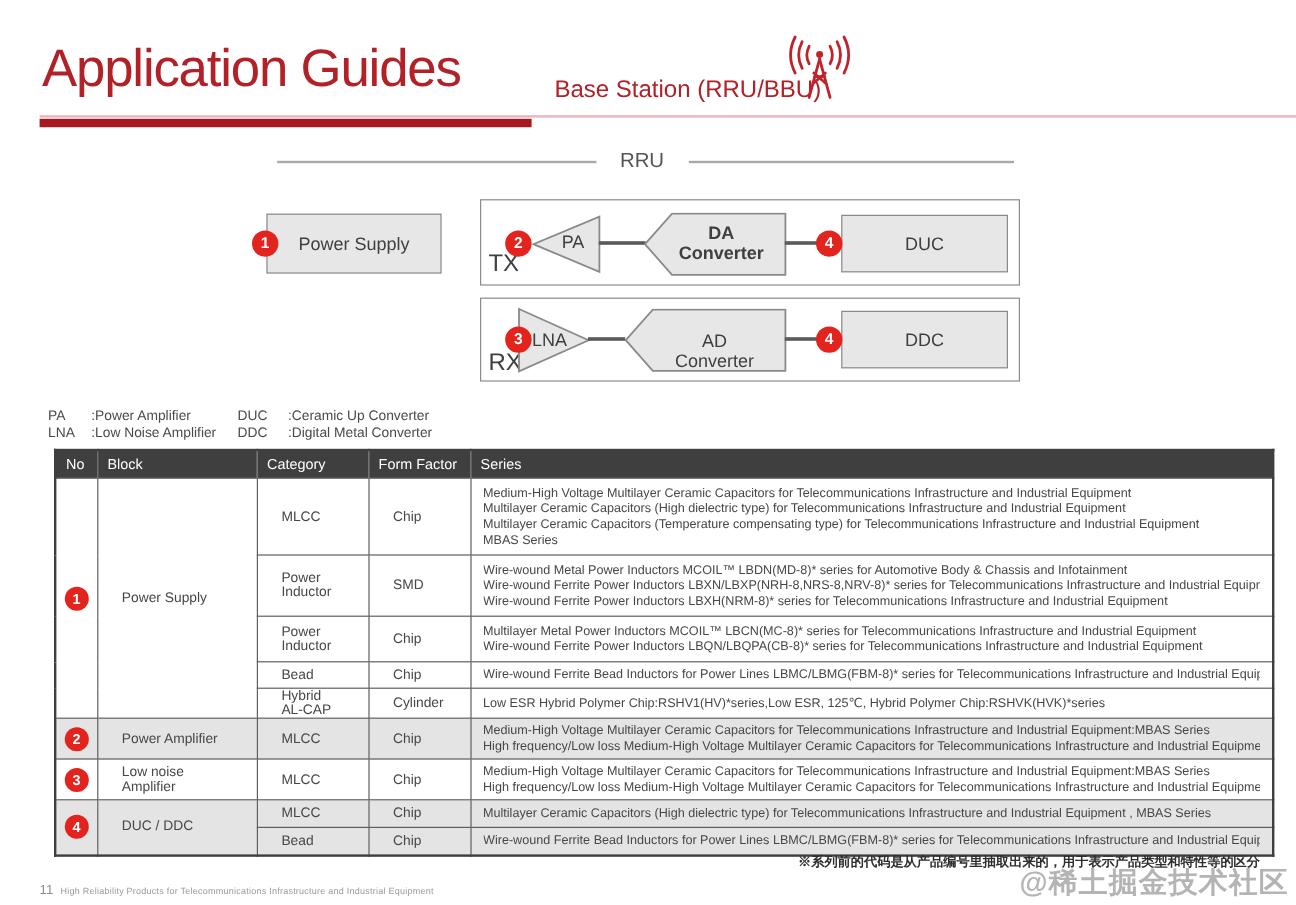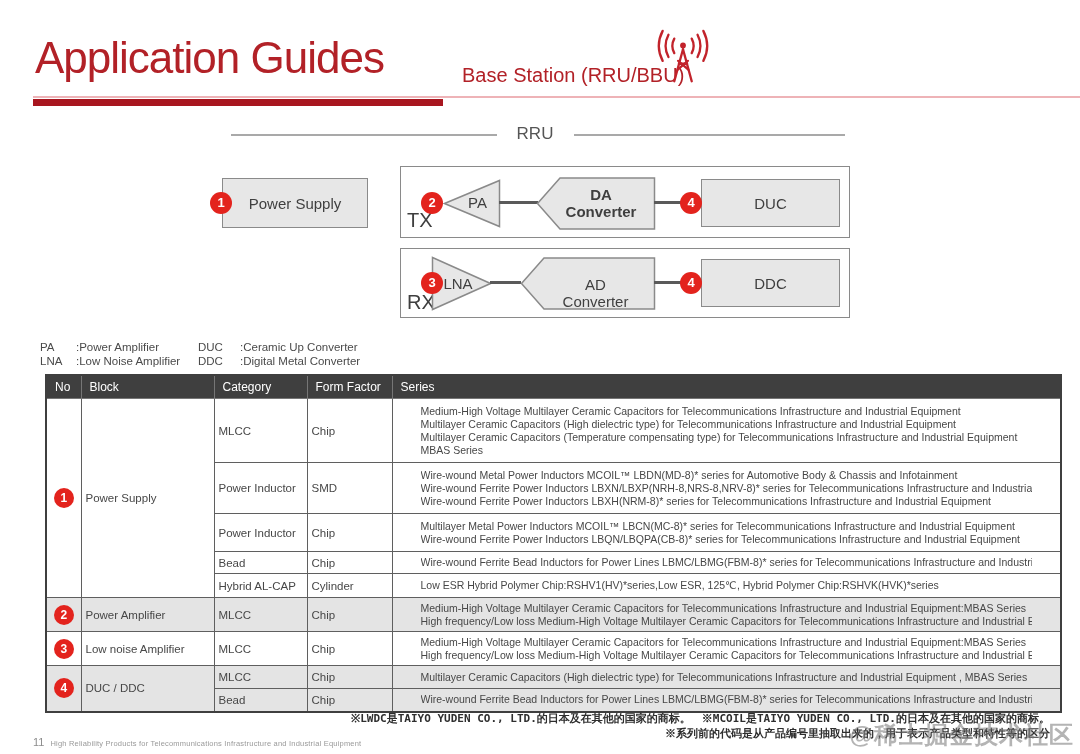--- a/index.html
+++ b/index.html
@@ -43,26 +43,26 @@
 
   
   .legend{position:absolute;left:40px;top:341px;font-size:11.5px;color:#4a4a4a;}
   .legend-grid{display:grid;grid-template-columns:36px 122px 42px auto;row-gap:2px;}
 
   
   .ctable{position:absolute;left:33px;top:374px;width:1015px;
     border-collapse:collapse;table-layout:fixed;border:2px solid #3f3f3f;margin-left:12px;}
   .ctable th{background:#3f3f3f;color:#ffffff;font-size:12px;font-weight:normal;
     text-align:left;padding:0 8px;border:1px solid #767676;height:22px;}
-  .ctable td{border:1px solid #5f5f5f;color:#474747;padding:0 4px;
+  .ctable td{border:1px solid #5f5f5f;color:#474747;padding:0 20px;
     vertical-align:middle;background:#ffffff;}
   .ctable tr.shaded td{background:#e4e4e4;}
   .ctable td.no{text-align:center;padding:0;}
   .ctable td.block,.ctable td.cat,.ctable td.form{font-size:11.5px;}
-  .ctable td.series{font-size:10.5px;padding:3px 28px;}
+  .ctable td.series{font-size:10.5px;padding:3px 10px;}
   .ctable td.series div{line-height:13px;white-space:nowrap;overflow:hidden;}
   .tbadge{display:inline-block;width:20px;height:20px;border-radius:50%;
     background:#e3231d;color:#fff;font-size:12px;font-weight:bold;
     line-height:20px;text-align:center;}
   tr.h64{height:64px;} tr.h51{height:51px;} tr.h38{height:38px;}
   tr.h22{height:22px;} tr.h24{height:24px;} tr.h34{height:34px;} tr.h23{height:23px;}
 
   
   .page-footer{position:absolute;left:33px;top:736px;display:flex;align-items:baseline;gap:6px;}
   .pagenum{font-size:11px;color:#8d8d8d;}
@@ -259,16 +259,15 @@
       </td>
     </tr>
   </tbody>
 </table>
 
 <div class="page-footer">
   <span class="pagenum">11</span>
   <span class="pagelabel">High Reliability Products for Telecommunications Infrastructure and Industrial Equipment</span>
 </div>
 <div class="footnotes">
-  <div>※LWDC是TAIYO YUDEN CO., LTD.的日本及在其他的国家的商标。　※MCOIL是TAIYO YUDEN CO., LTD.的日本及在其他的国家的商标。</div>
   <div>※系列前的代码是从产品编号里抽取出来的，用于表示产品类型和特性等的区分</div>
 </div>
 <div class="watermark">@稀土掘金技术社区</div>
 
 </body></html>

